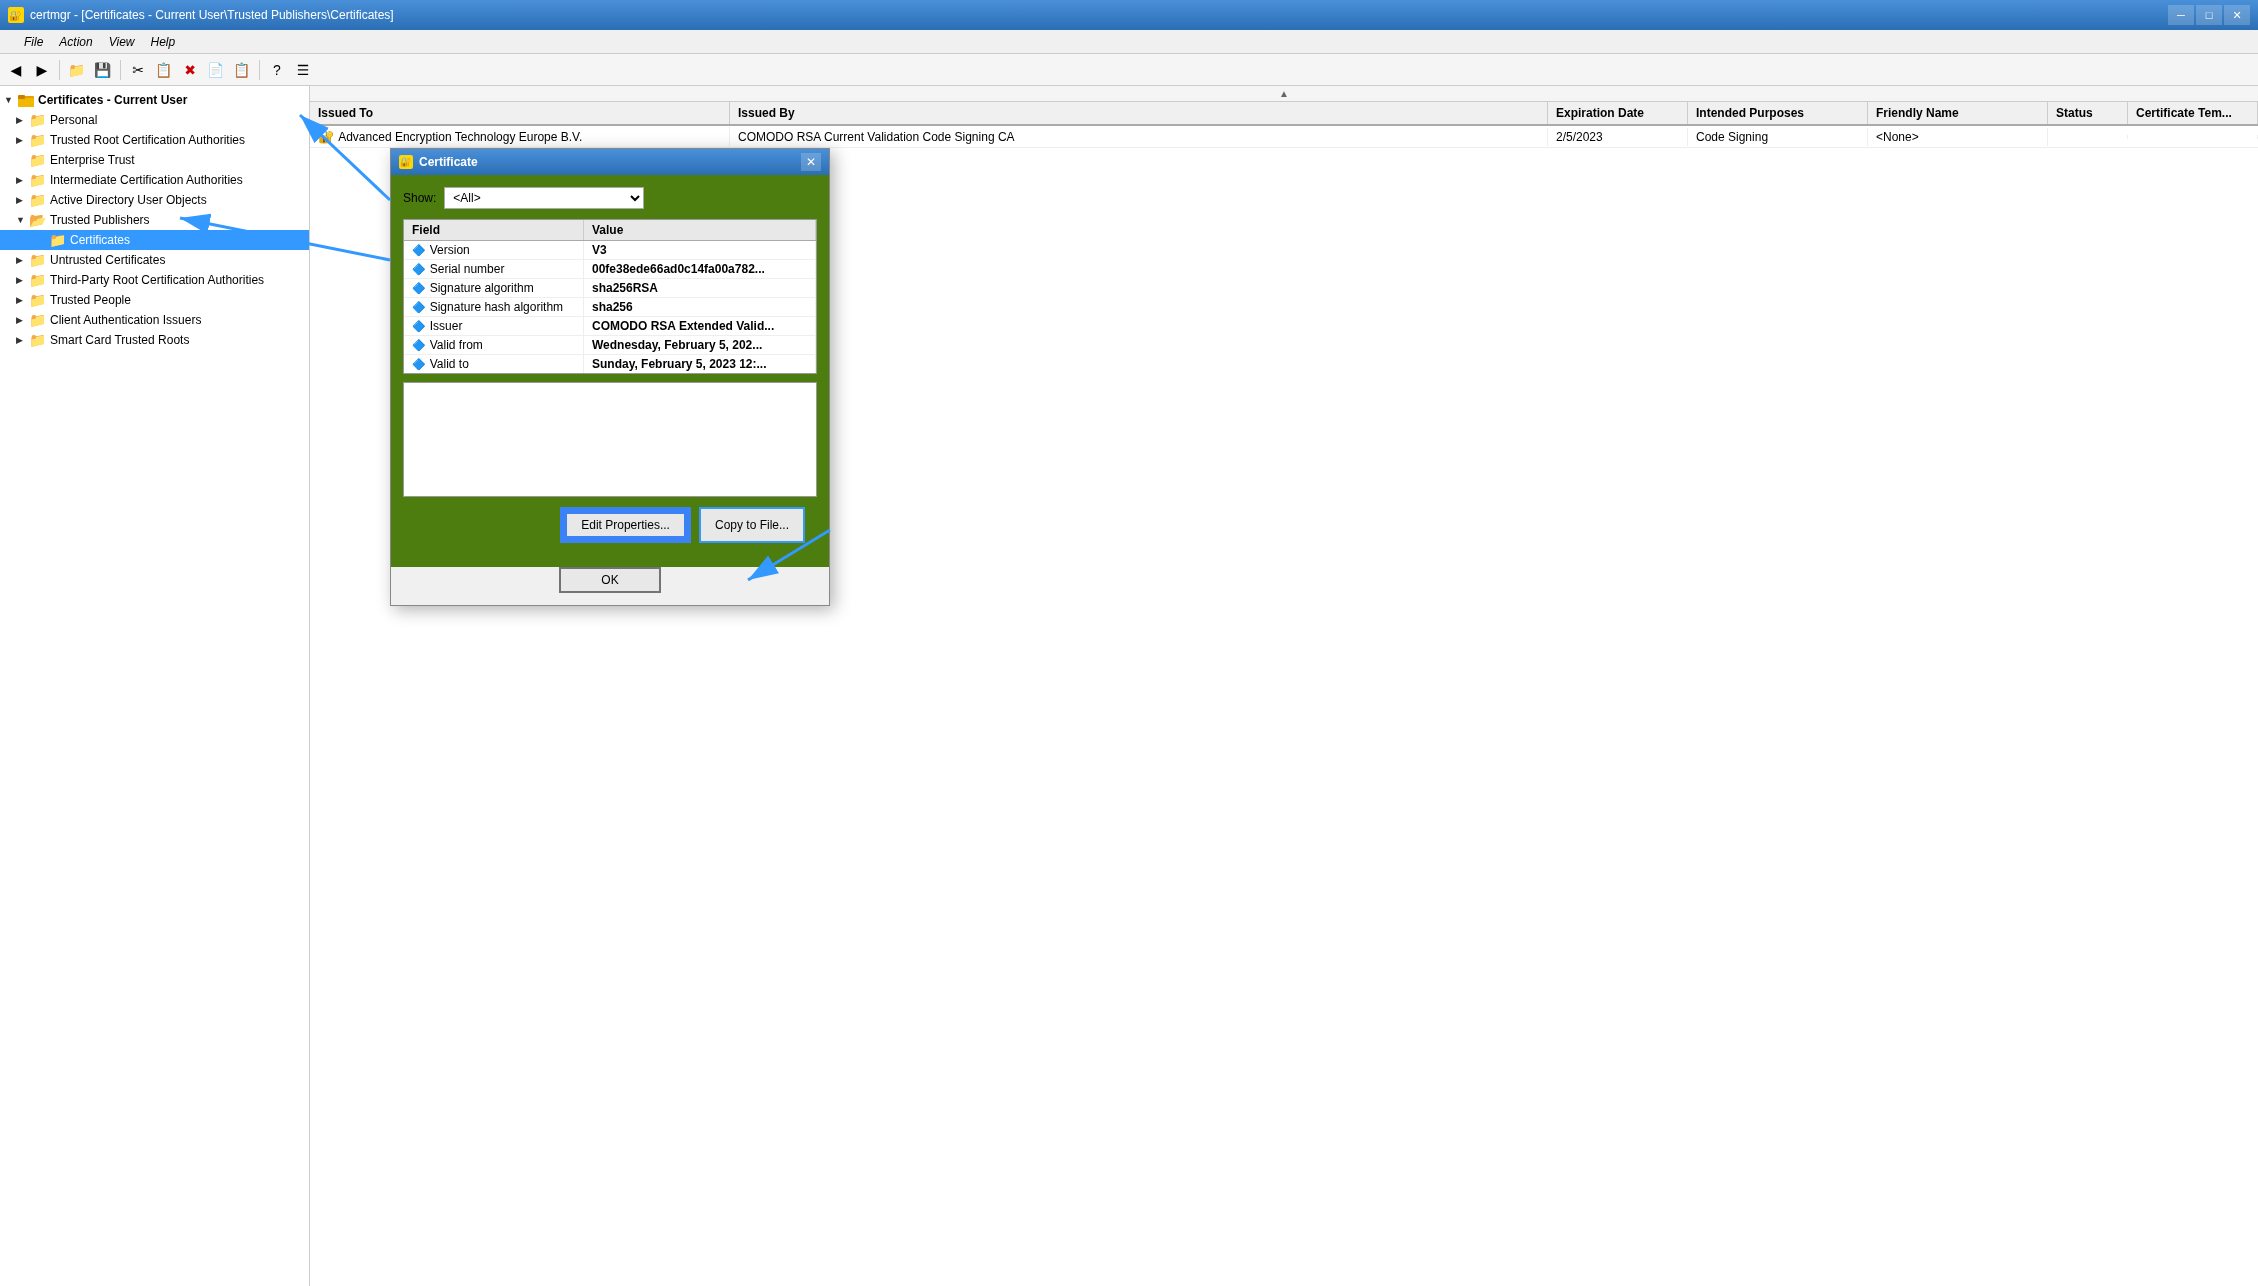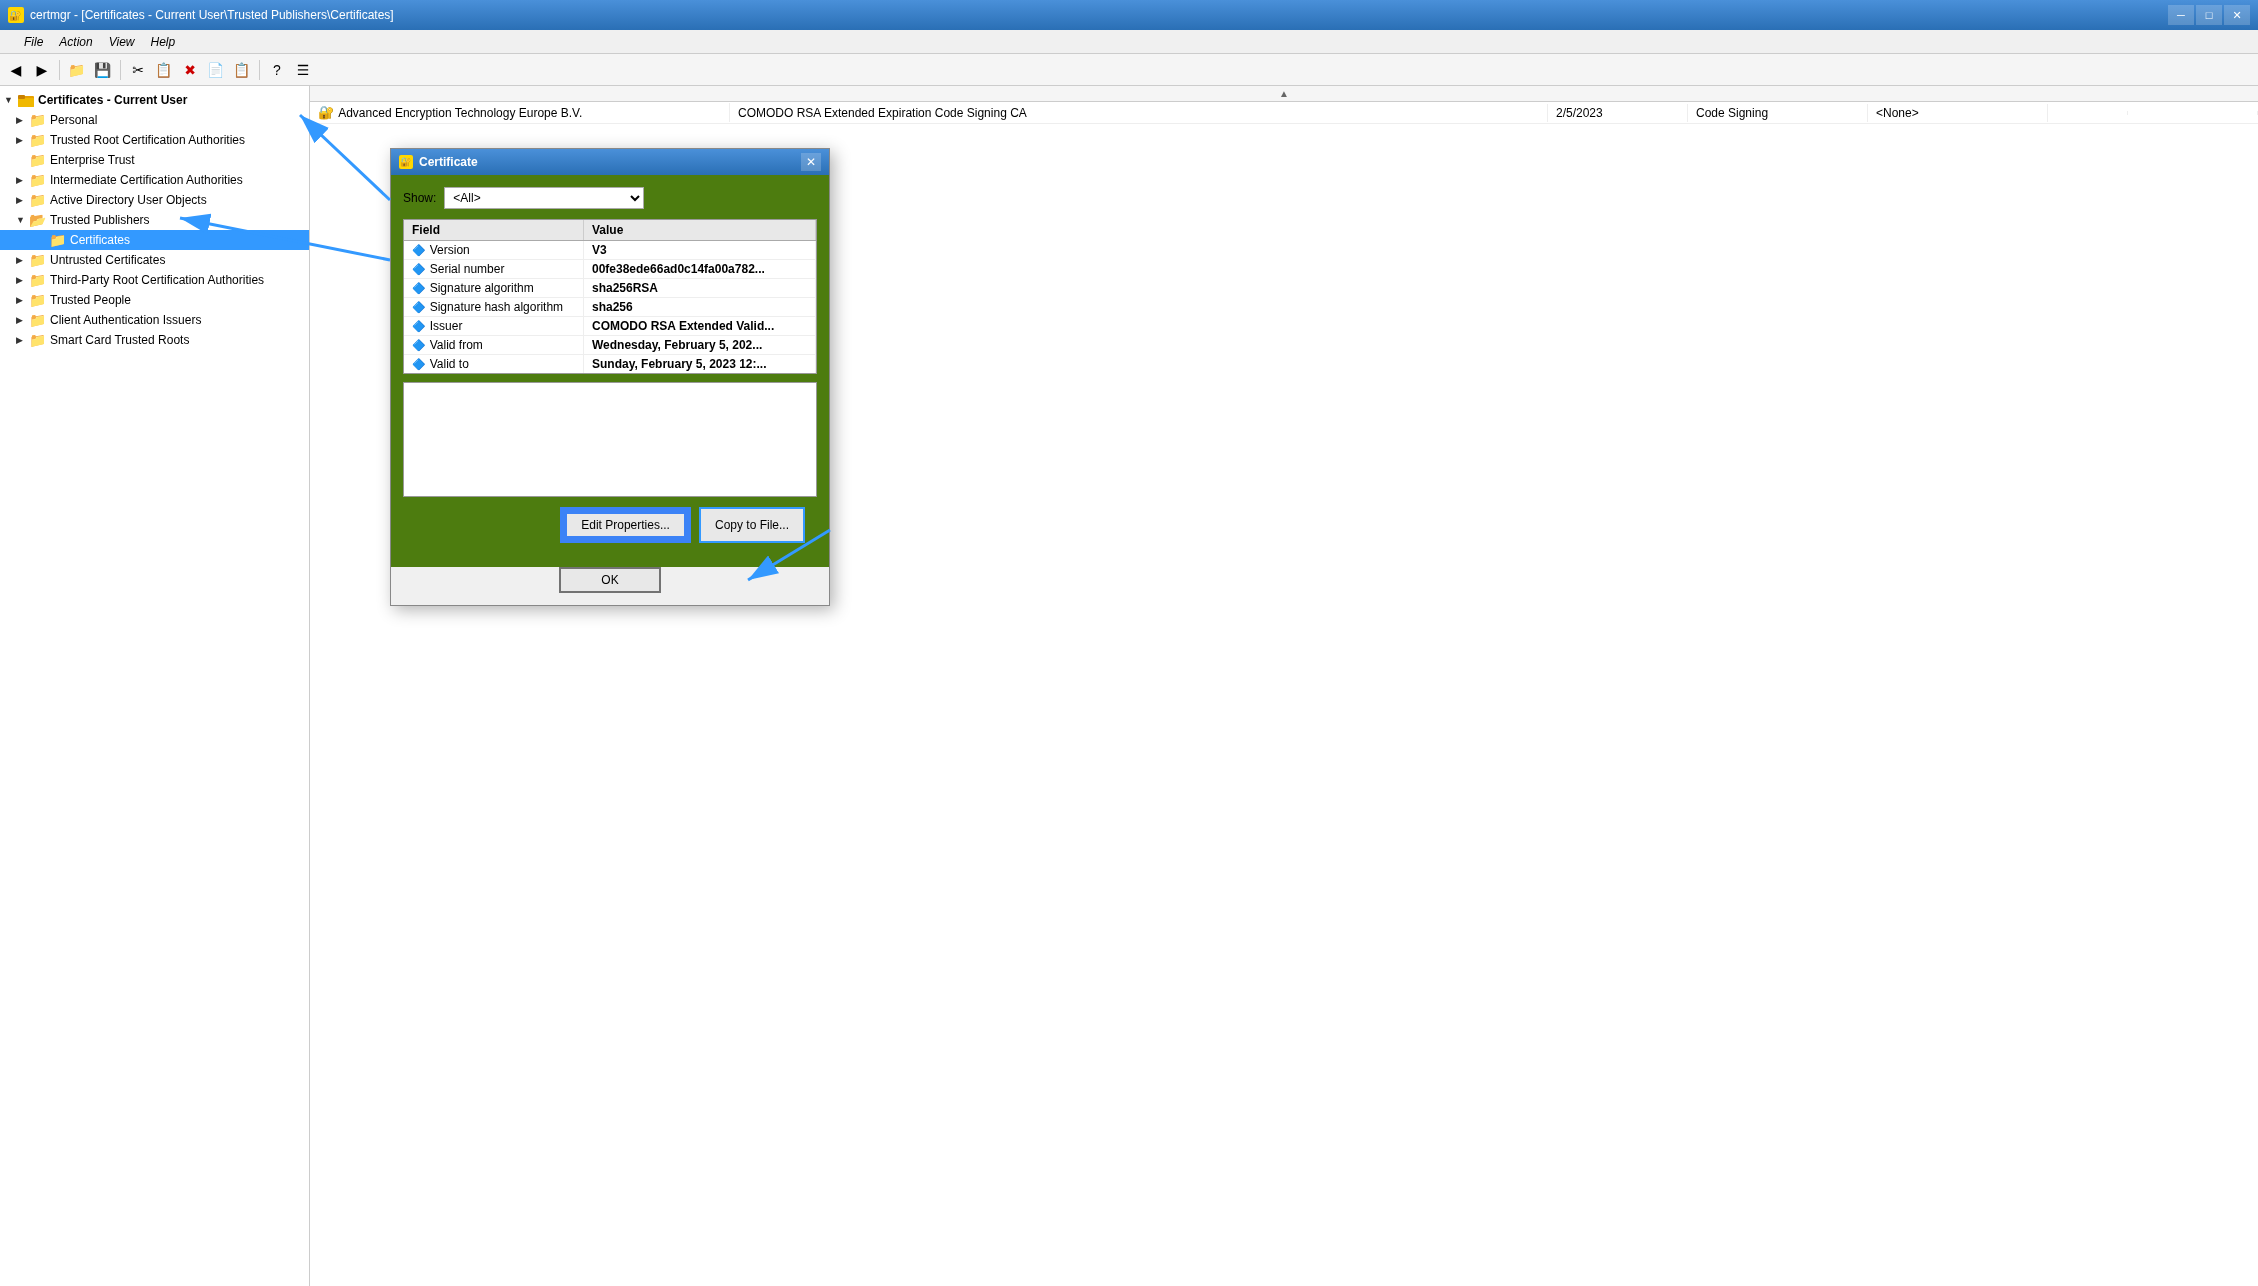--- a/index.html
+++ b/index.html
@@ -454,28 +454,37 @@
       <span class="arrow">▶</span>
       <span class="folder-icon folder-yellow">📁</span>
       <span>Smart Card Trusted Roots</span>
     </div>
   </div>
 
   <div class="right-panel">
 
     <div class="scroll-arrow">▲</div>
 
+    <div class="table-header">
+      <div class="th th-issued-to">Issued To</div>
+      <div class="th th-issued-by">Issued By</div>
+      <div class="th th-expiration">Expiration Date</div>
+      <div class="th th-intended">Intended Purposes</div>
+      <div class="th th-friendly">Friendly Name</div>
+      <div class="th th-status">Status</div>
+      <div class="th th-cert-tem">Certificate Tem...</div>
+    </div>
 
     <div class="table-body">
       <div class="table-row">
         <div class="td td-issued-to">
           <span class="cert-row-icon">🔐</span>
           <span>Advanced Encryption Technology Europe B.V.</span>
         </div>
-        <div class="td td-issued-by">COMODO RSA Extended Expiration Code Signing CA</div>
+        <div class="td td-issued-by">COMODO RSA Current Validation Code Signing CA</div>
         <div class="td td-expiration">2/5/2023</div>
         <div class="td td-intended">Code Signing</div>
         <div class="td td-friendly">&lt;None&gt;</div>
         <div class="td td-status"></div>
         <div class="td td-cert-tem"></div>
       </div>
     </div>
   </div>
 </div>
 

